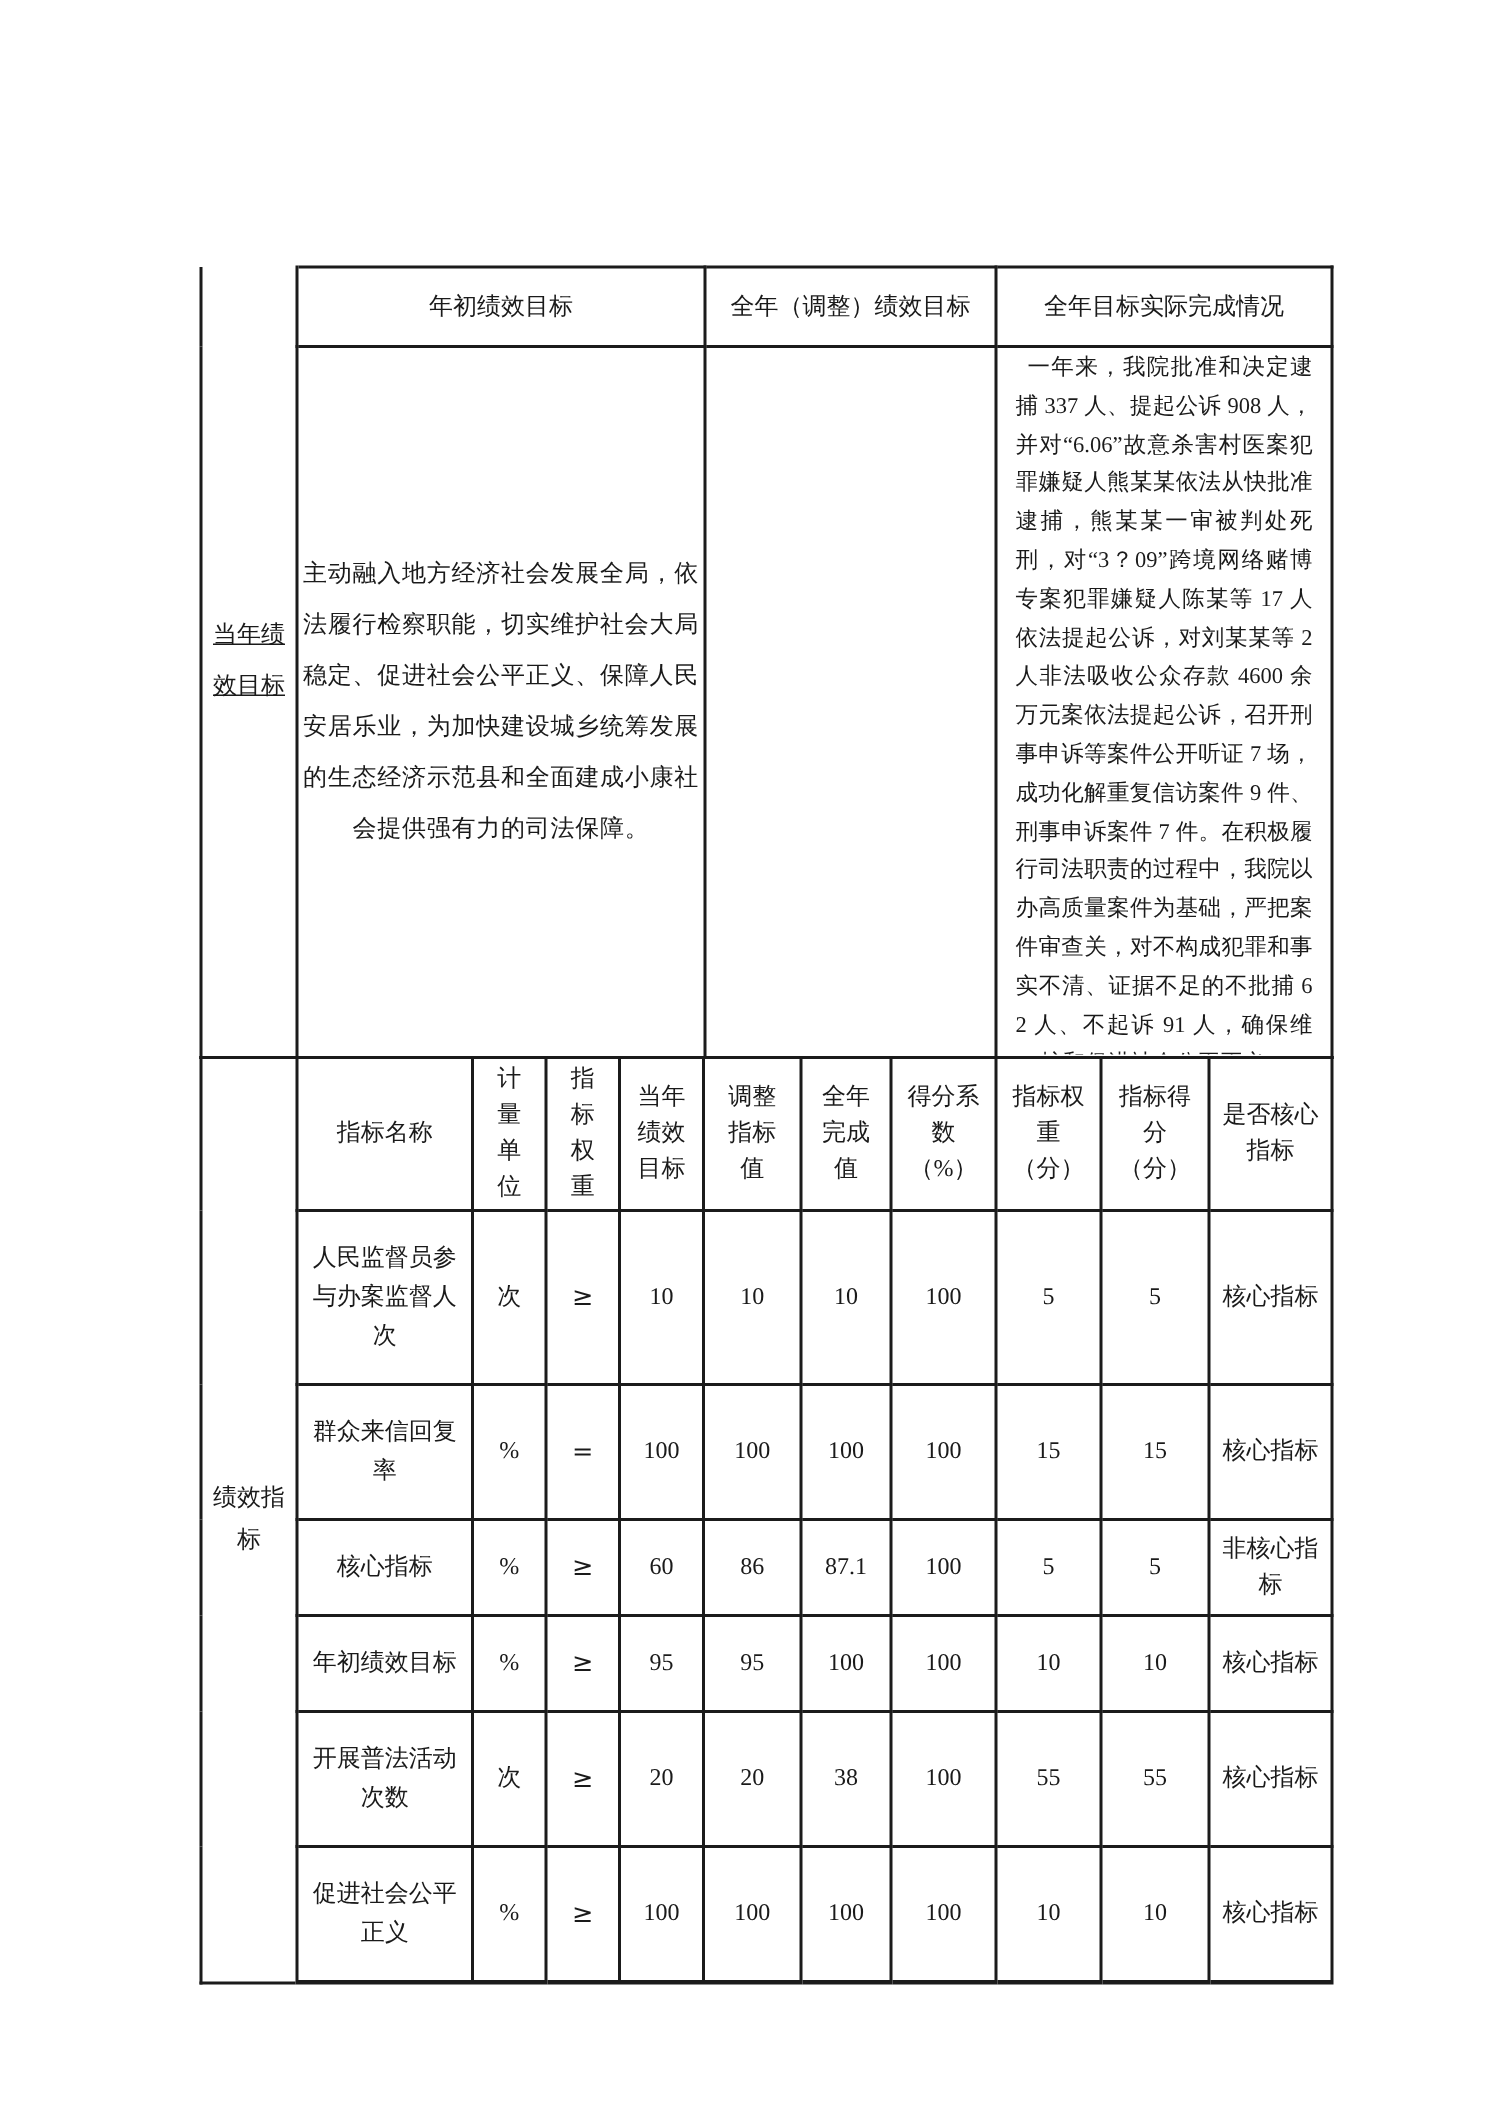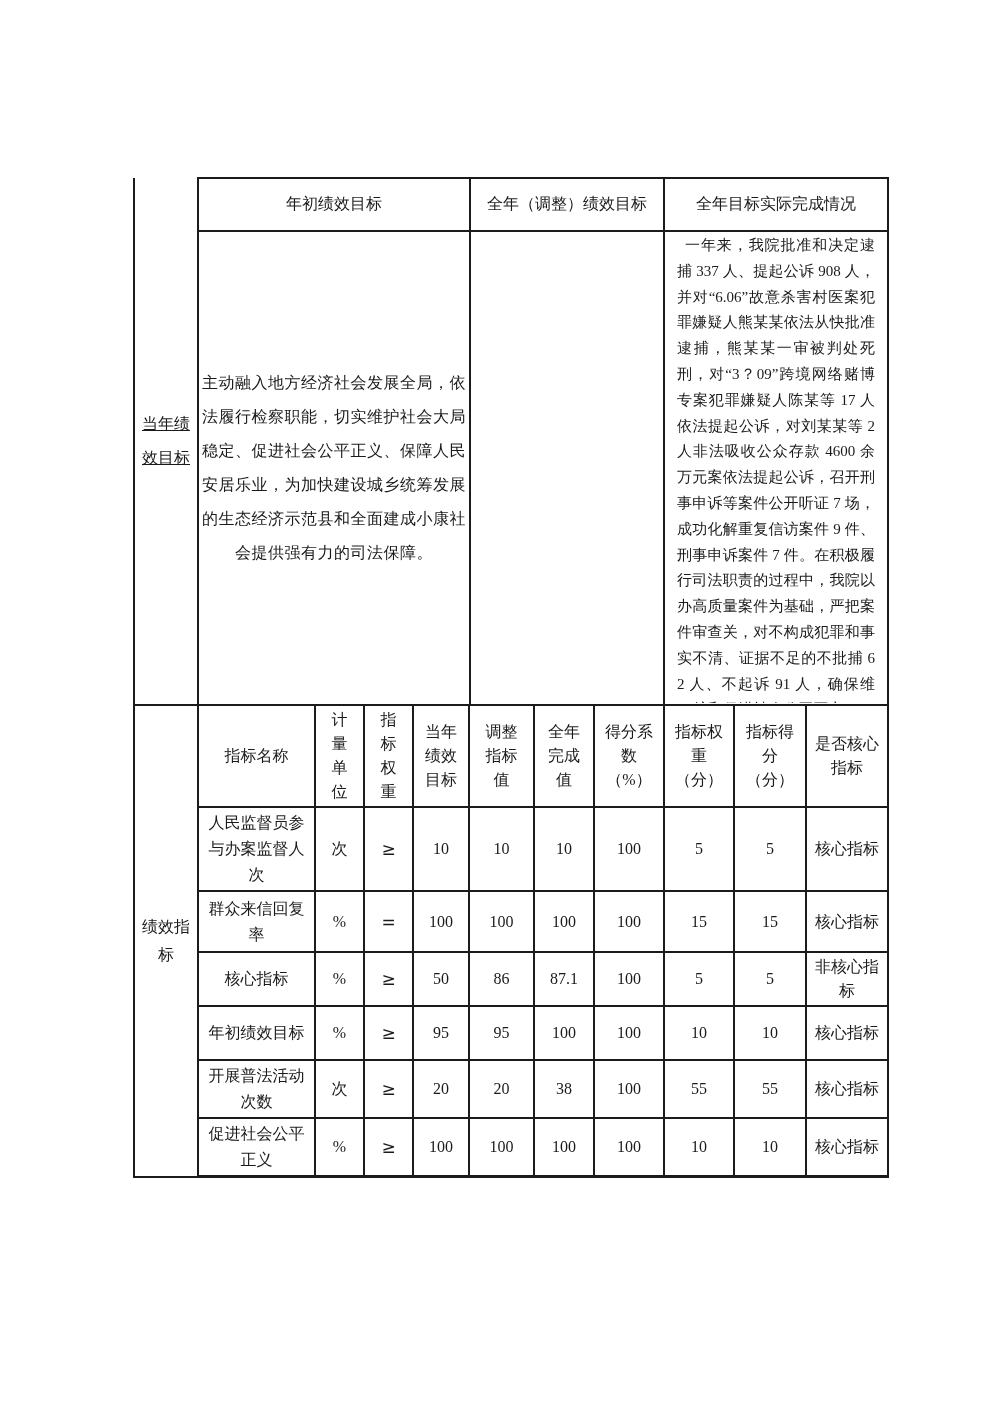--- a/index.html
+++ b/index.html
@@ -38,21 +38,21 @@
   .t2{margin-top:-2px;}
   .t2 td{line-height:24px;padding:2px 8px;}
   .t2 td.side-label{line-height:28px;padding:16px 6px;}
   .t2 tbody tr:nth-child(1) td{height:79px;}
   .t2 tbody tr:nth-child(2) td{height:82px;}
   .t2 tbody tr:nth-child(3) td{height:61px;}
   .t2 tbody tr:nth-child(4) td{height:49px;}
   .t2 tbody tr:nth-child(5) td{height:54px;}
   .t2 tbody tr:nth-child(6) td{height:54px;}
   .t2 tbody tr:nth-child(7) td{height:47px;border-bottom:3px solid #1b1b1b;}
-  .t2 td.name-cell{line-height:26px;padding:2px 9px;}
+  .t2 td.name-cell{line-height:26px;padding:18px 9px;}
   .t2 td.nature-cell{font-size:17px;font-family:"DejaVu Sans",sans-serif;}
   .t2 td.core-cell{line-height:24px;}
 </style>
 </head>
 <body>
 
 <div class="sheet">
 
   <table class="t1">
     <colgroup>
@@ -129,21 +129,21 @@
       <td>100</td>
       <td>100</td>
       <td>15</td>
       <td>15</td>
       <td class="core-cell">核心指标</td>
     </tr>
         <tr>
       <td class="name-cell">核心指标</td>
       <td>%</td>
       <td class="nature-cell">≥</td>
-      <td>50</td>
+      <td>60</td>
       <td>86</td>
       <td>87.1</td>
       <td>100</td>
       <td>5</td>
       <td>5</td>
       <td class="core-cell">非核心指标</td>
     </tr>
         <tr>
       <td class="name-cell">年初绩效目标</td>
       <td>%</td>

